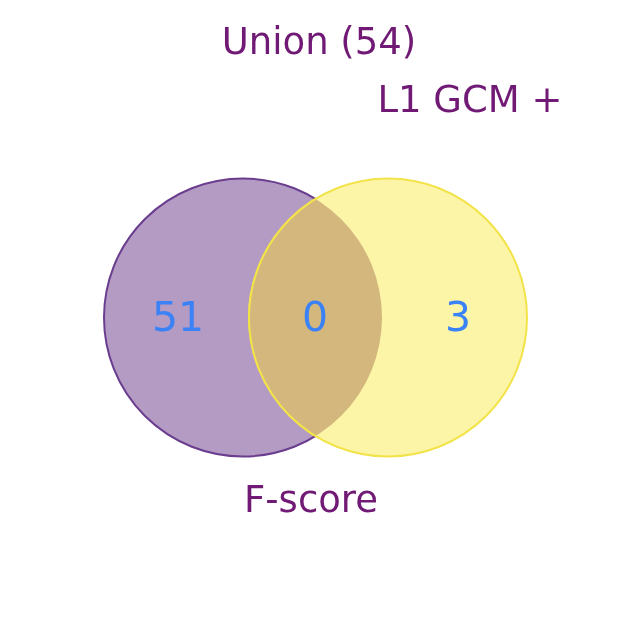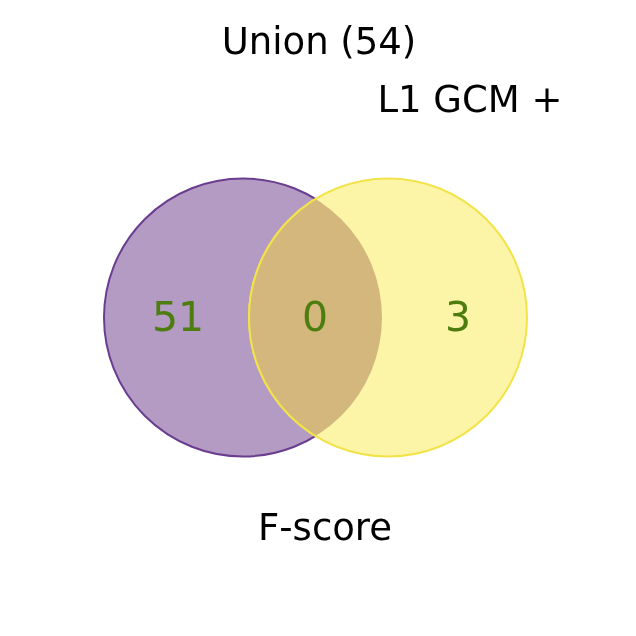--- a/index.html
+++ b/index.html
@@ -25,41 +25,41 @@
     left: 0;
     top: 0;
     width: 636px;
     height: 636px;
   }
   .lbl {
     position: absolute;
     white-space: nowrap;
     font-family: "DejaVu Sans", sans-serif;
     font-weight: 400;
-    color: #000000;
+    color: #701a75;
     line-height: 1.08;
     text-align: center;
     transform: translate(-50%, -50%);
   }
   .lbl-title {
     font-size: 37px;
   }
   .lbl-set {
     font-size: 37px;
   }
   .lbl-bottom {
     font-size: 37px;
   }
   .count {
     position: absolute;
     white-space: nowrap;
     font-family: "DejaVu Sans", sans-serif;
     font-size: 41px;
     font-weight: 400;
-    color: #4d7c0f;
+    color: #3b82f6;
     transform: translate(-50%, -50%);
     text-align: center;
   }
   .multiline {
     line-height: 1.22;
   }
 </style>
 </head>
 <body>
 
@@ -86,15 +86,15 @@
 
   <div class="lbl lbl-set multiline" style="left:470px; top:100px;text-align:right;">L1 GCM +</div>
 
 
   <div class="count" style="left:178px; top:317px;">51</div>
 
   <div class="count" style="left:315px; top:317px;">0</div>
 
   <div class="count" style="left:458px; top:317px;">3</div>
 
-  <div class="lbl lbl-bottom" style="left:325px; top:500px;margin-top:28px;">F-score</div>
+  <div class="lbl lbl-bottom" style="left:311px; top:500px;">F-score</div>
 
 </div>
 
 </body></html>

